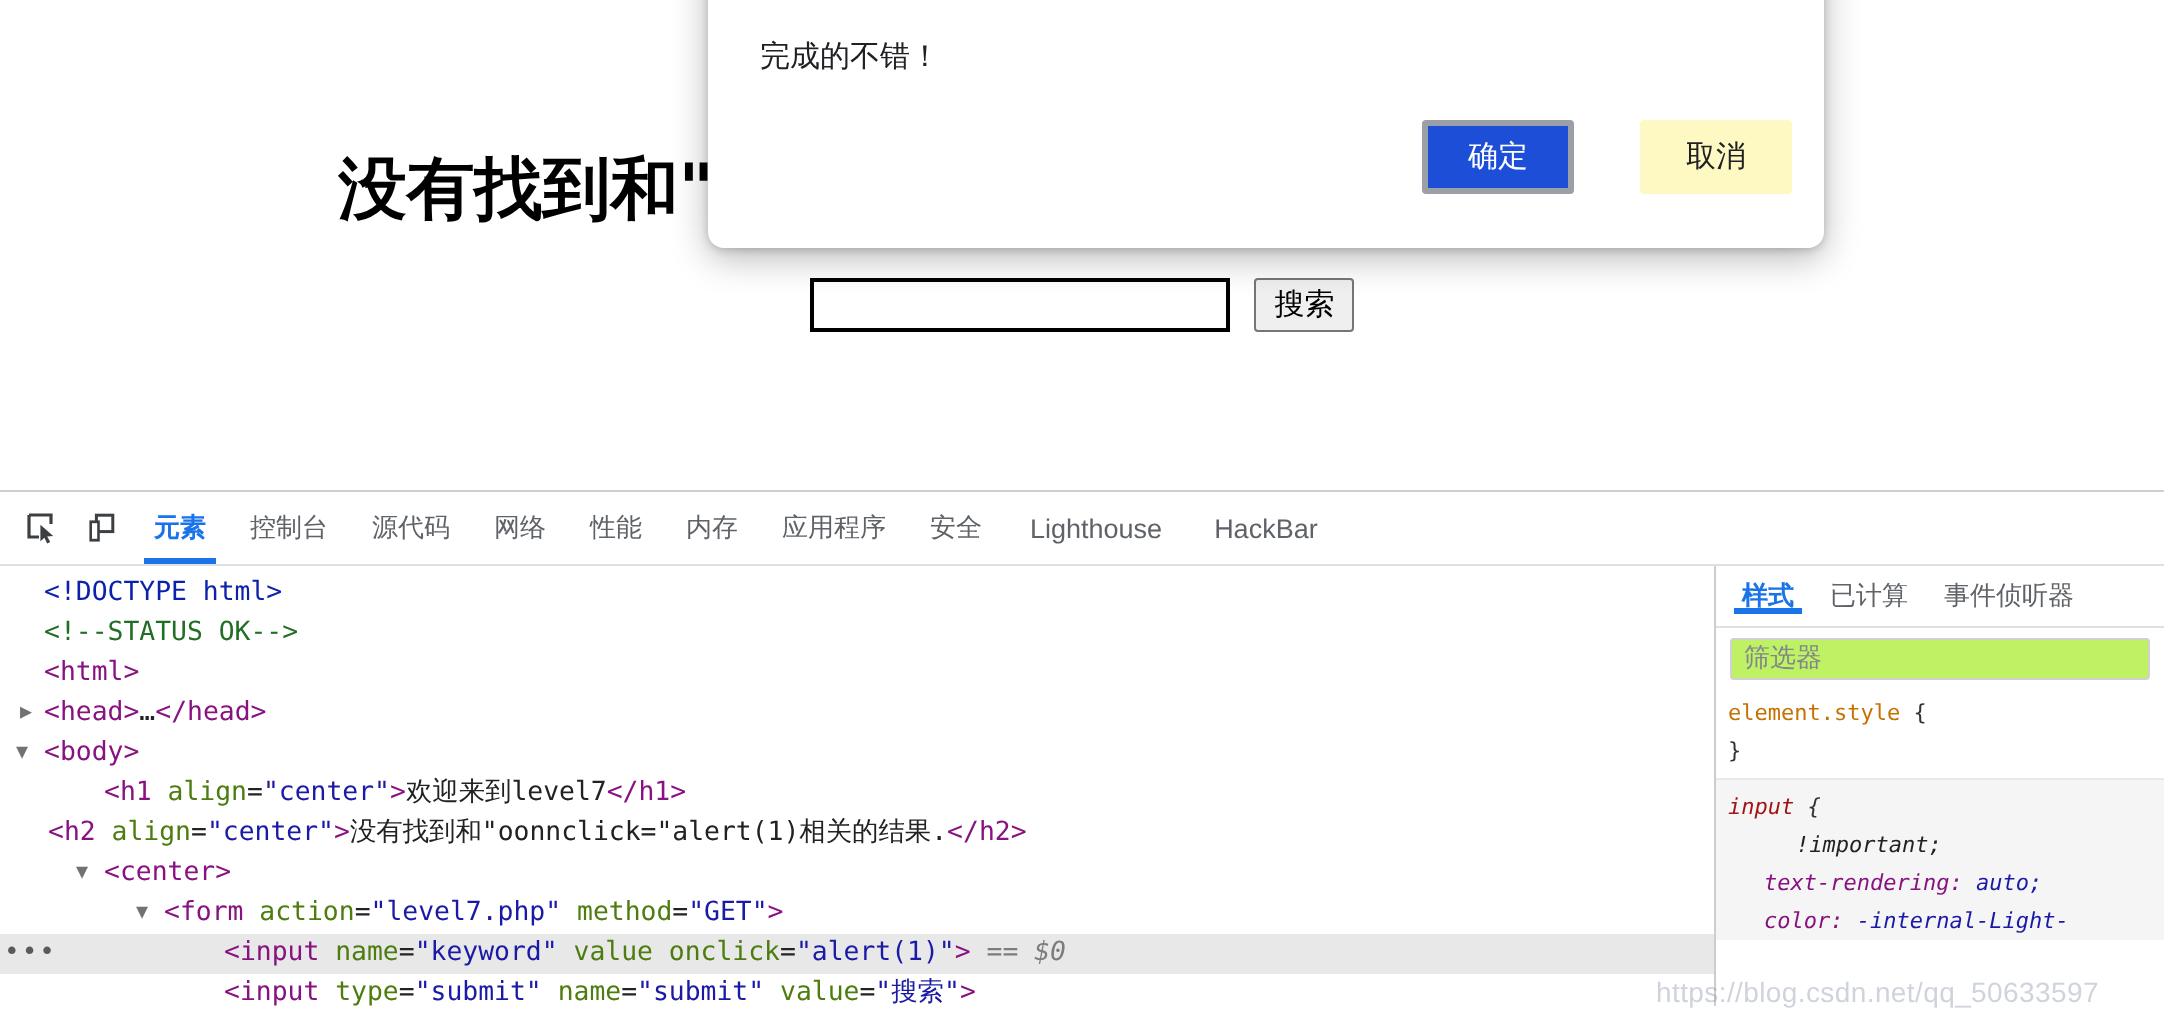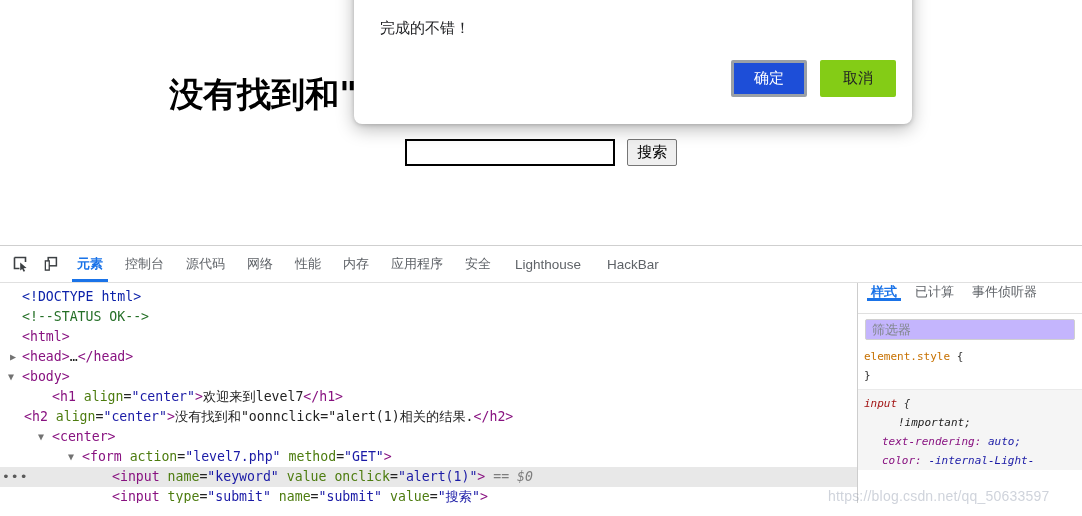--- a/index.html
+++ b/index.html
@@ -128,27 +128,28 @@
     font-family: "DejaVu Sans", "Liberation Sans", sans-serif;
     line-height: 17px;
     box-sizing: border-box;
   }
 
   .btn-cancel {
     min-width: 60px;
     padding: 10px 23px;
     font-size: 15px;
     color: #202124;
-    background: #84cc16;
+    background: #fef9c3;
     border: none;
     border-radius: 2px;
     cursor: default;
     font-family: "DejaVu Sans", "Liberation Sans", sans-serif;
     line-height: 17px;
     box-sizing: border-box;
+    margin-left: 20px;
   }
 
   
   .devtools {
     position: absolute;
     left: 0;
     top: 245px;
     width: 1082px;
     height: 258px;
     background: #ffffff;
@@ -270,21 +271,21 @@
   .styles-pane {
     position: relative;
     width: 224px;
     background: #ffffff;
     box-sizing: border-box;
     overflow: hidden;
   }
 
   .styles-tabs {
     display: flex;
-    align-items: flex-start;
+    align-items: center;
     height: 30px;
     border-bottom: 1px solid #e0e0e0;
     padding-left: 4px;
     background: #fff;
   }
 
   .st-tab {
     display: flex;
     align-items: center;
     padding: 0 9px;
@@ -318,21 +319,21 @@
 
   .filter-input {
     width: 100%;
     height: 21px;
     box-sizing: border-box;
     border: 1px solid #d0d0d0;
     border-radius: 2px;
     padding: 0 6px;
     font-size: 13px;
     color: #5f6368;
-    background: #c4b5fd;
+    background: #bef264;
     outline: none;
     font-family: "DejaVu Sans", "Liberation Sans", sans-serif;
   }
   .filter-input::placeholder { color: #80868b; }
 
   .css-block {
     font-family: "DejaVu Sans Mono", "Liberation Mono", monospace;
     font-size: 11px;
     line-height: 19px;
     padding: 2px 0 0 6px;

